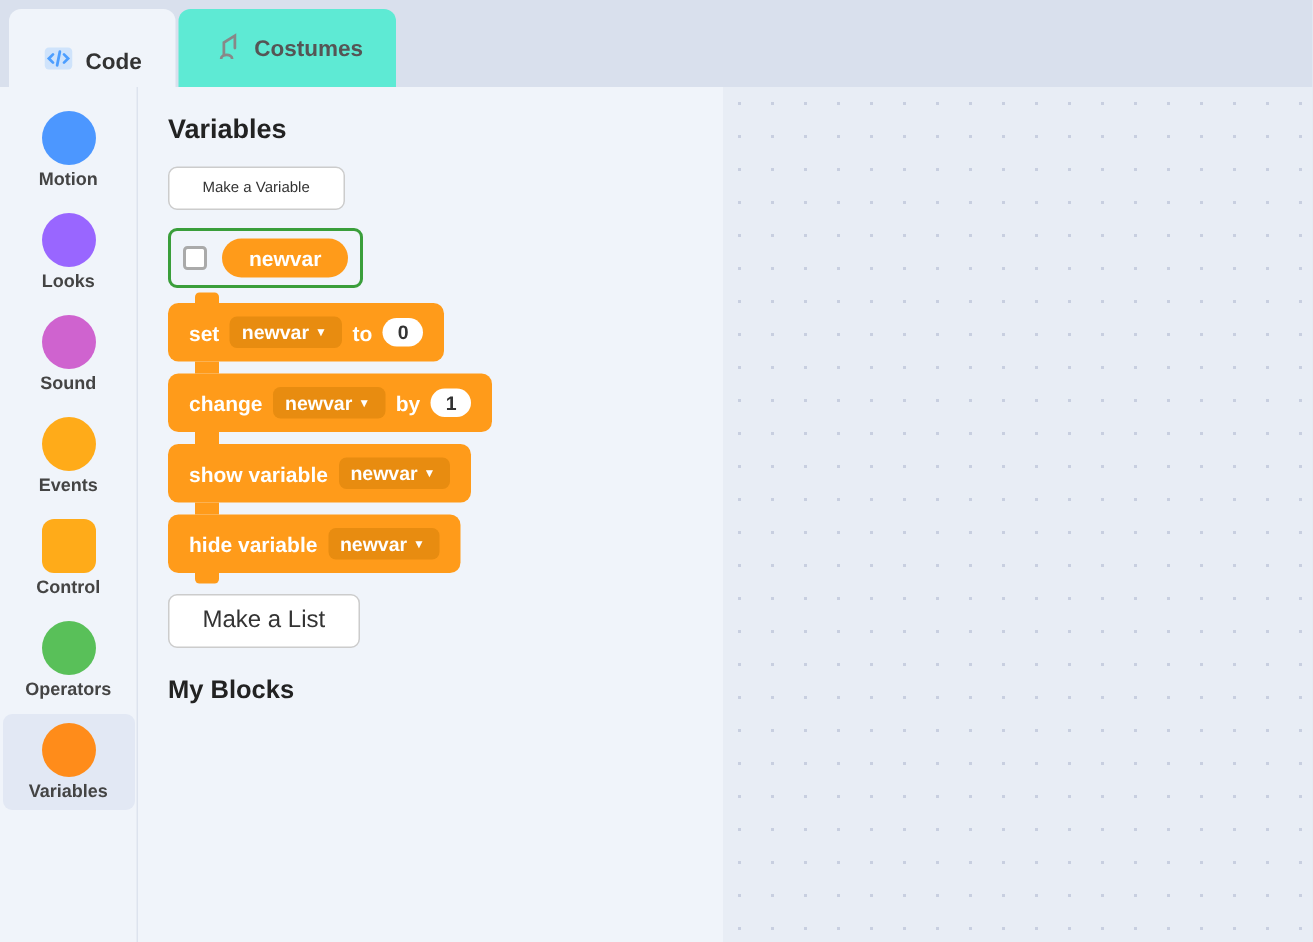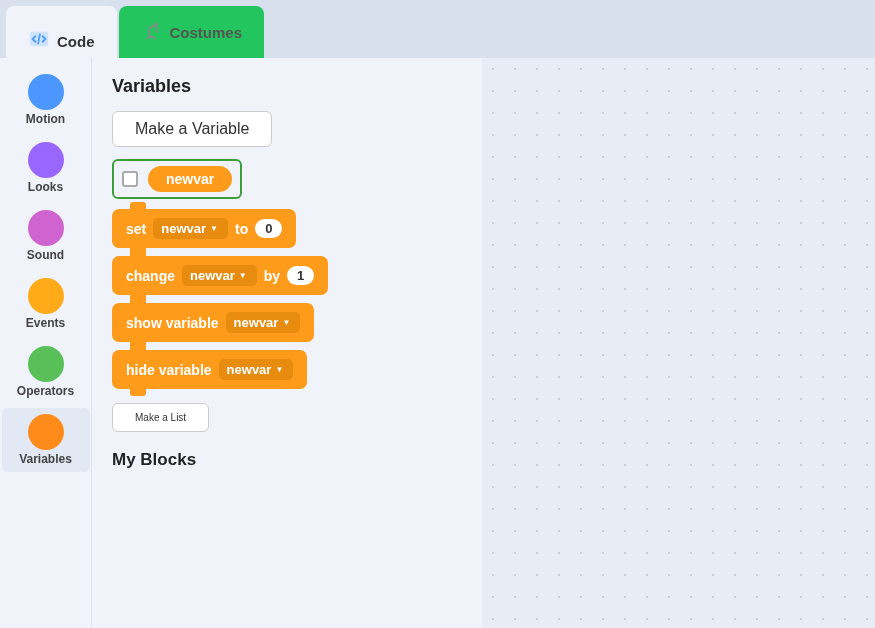--- a/index.html
+++ b/index.html
@@ -23,21 +23,21 @@
     }
     .tab {
       display: flex;
       align-items: center;
       gap: 7px;
       padding: 8px 22px;
       border-radius: 8px 8px 0 0;
       font-size: 15px;
       font-weight: 600;
       cursor: pointer;
-      background: #22c55e;
+      background: #5eead4;
       color: #555;
     }
     .tab.active {
       background: #f0f4fa;
       color: #333;
       align-items: flex-end;
     }
     .tab-icon {
       width: 22px;
       height: 22px;
@@ -106,21 +106,21 @@
       margin-bottom: 14px;
     }
 
     
     .make-variable-btn {
       display: inline-block;
       padding: 8px 22px;
       border: 1.5px solid #ccc;
       border-radius: 6px;
       background: white;
-      font-size: 16px;
+      font-size: 10px;
       font-weight: 500;
       color: #333;
       cursor: pointer;
       margin-bottom: 12px;
     }
 
     
     .var-display-row {
       display: flex;
       align-items: center;
@@ -210,21 +210,21 @@
       font-weight: 600;
     }
 
     
     .make-list-btn {
       display: inline-block;
       padding: 8px 22px;
       border: 1.5px solid #ccc;
       border-radius: 6px;
       background: white;
-      font-size: 10px;
+      font-size: 16px;
       font-weight: 500;
       color: #333;
       cursor: pointer;
       margin-top: 6px;
       margin-bottom: 18px;
     }
 
     .my-blocks-title {
       font-size: 17px;
       font-weight: 700;
@@ -273,20 +273,24 @@
     <div class="sidebar-item">
       <div class="sidebar-dot" style="background:#cf63cf;"></div>
       <span class="sidebar-label">Sound</span>
     </div>
 
     <div class="sidebar-item">
       <div class="sidebar-dot" style="background:#ffab19;"></div>
       <span class="sidebar-label">Events</span>
     </div>
 
+    <div class="sidebar-item">
+      <div class="sidebar-dot" style="background:#ffab19; border-radius:8px;"></div>
+      <span class="sidebar-label">Control</span>
+    </div>
 
 
     <div class="sidebar-item">
       <div class="sidebar-dot" style="background:#59c059;"></div>
       <span class="sidebar-label">Operators</span>
     </div>
 
     <div class="sidebar-item variables-active">
       <div class="sidebar-dot" style="background:#ff8c1a;"></div>
       <span class="sidebar-label">Variables</span>

